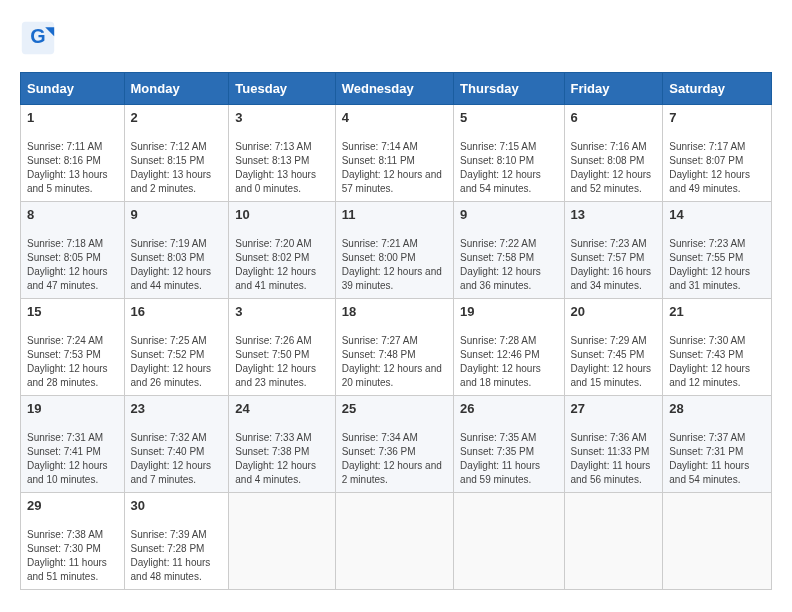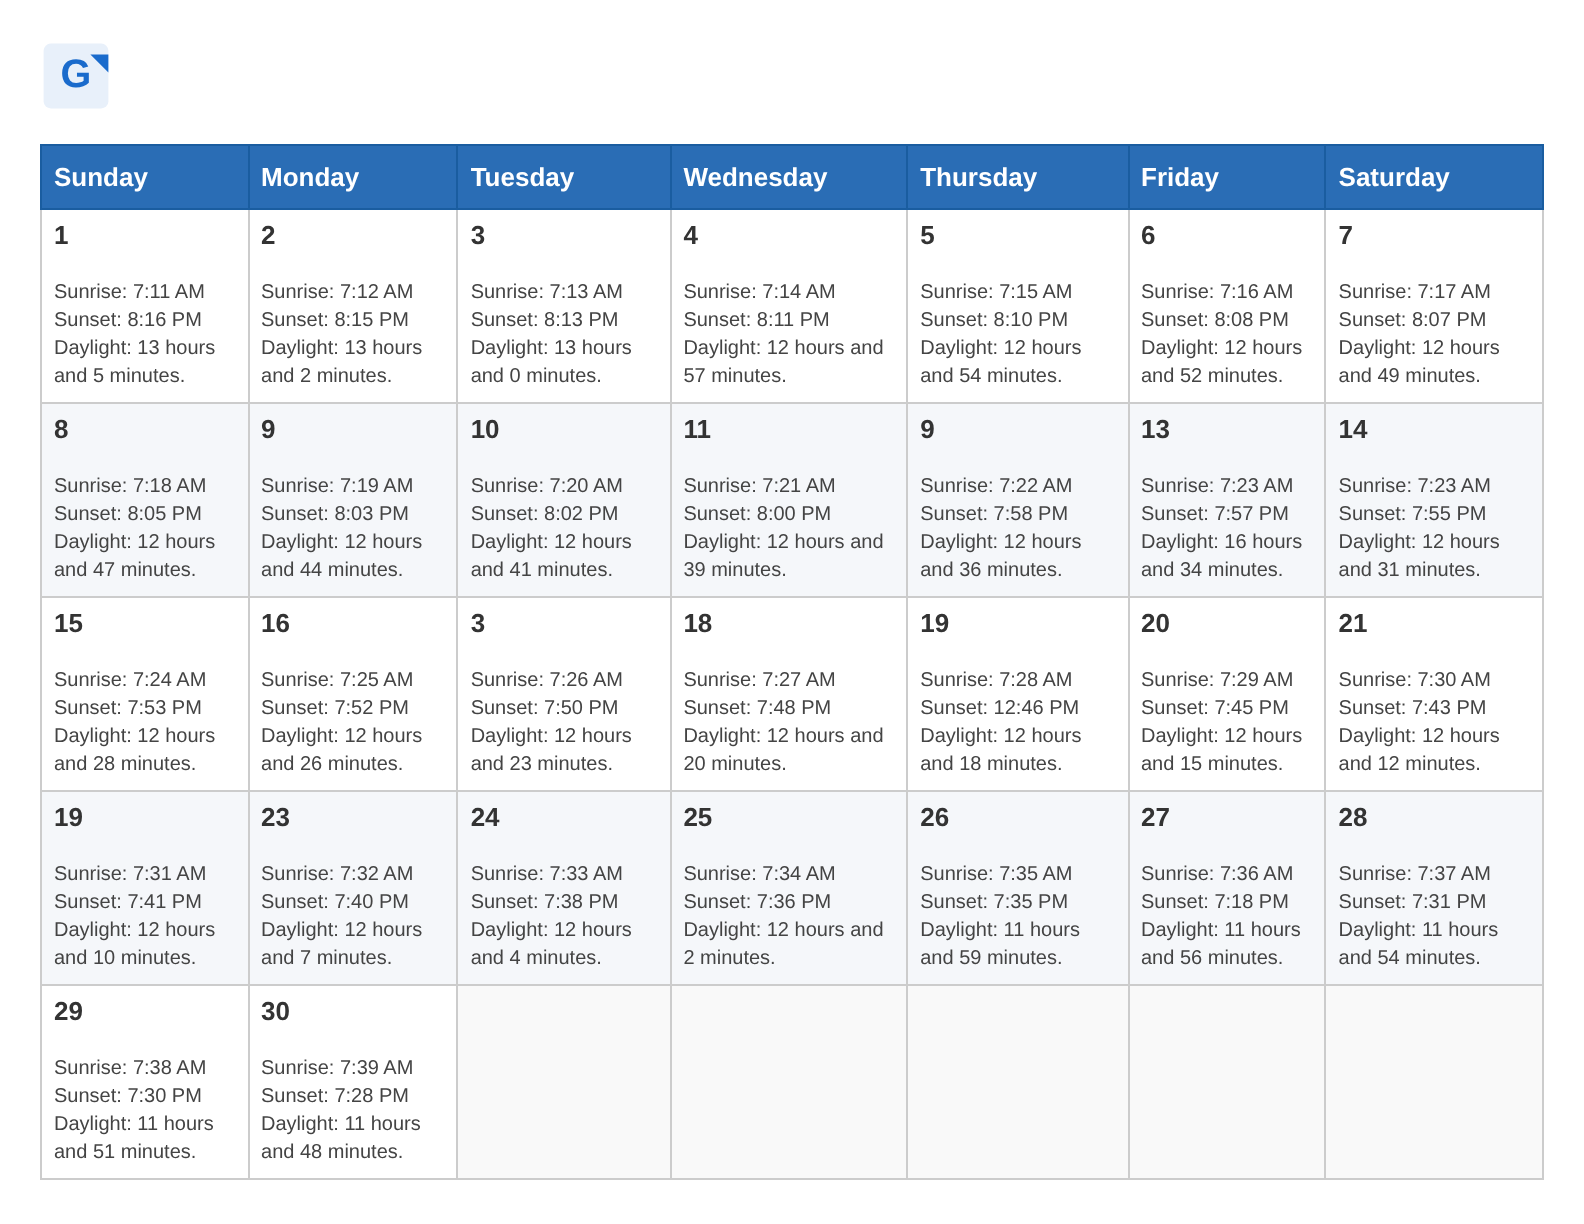--- a/index.html
+++ b/index.html
@@ -335,21 +335,21 @@
           <div class="day-info">
             <span>Sunrise: 7:35 AM</span><br>
             <span>Sunset: 7:35 PM</span><br>
             <span>Daylight: 11 hours and 59 minutes.</span>
           </div>
         </td>
         <td>
           <span class="day-number">27</span>
           <div class="day-info">
             <span>Sunrise: 7:36 AM</span><br>
-            <span>Sunset: 7:18 PM</span><br>
+            <span>Sunset: 11:33 PM</span><br>
             <span>Daylight: 11 hours and 56 minutes.</span>
           </div>
         </td>
         <td>
           <span class="day-number">28</span>
           <div class="day-info">
             <span>Sunrise: 7:37 AM</span><br>
             <span>Sunset: 7:31 PM</span><br>
             <span>Daylight: 11 hours and 54 minutes.</span>
           </div>

